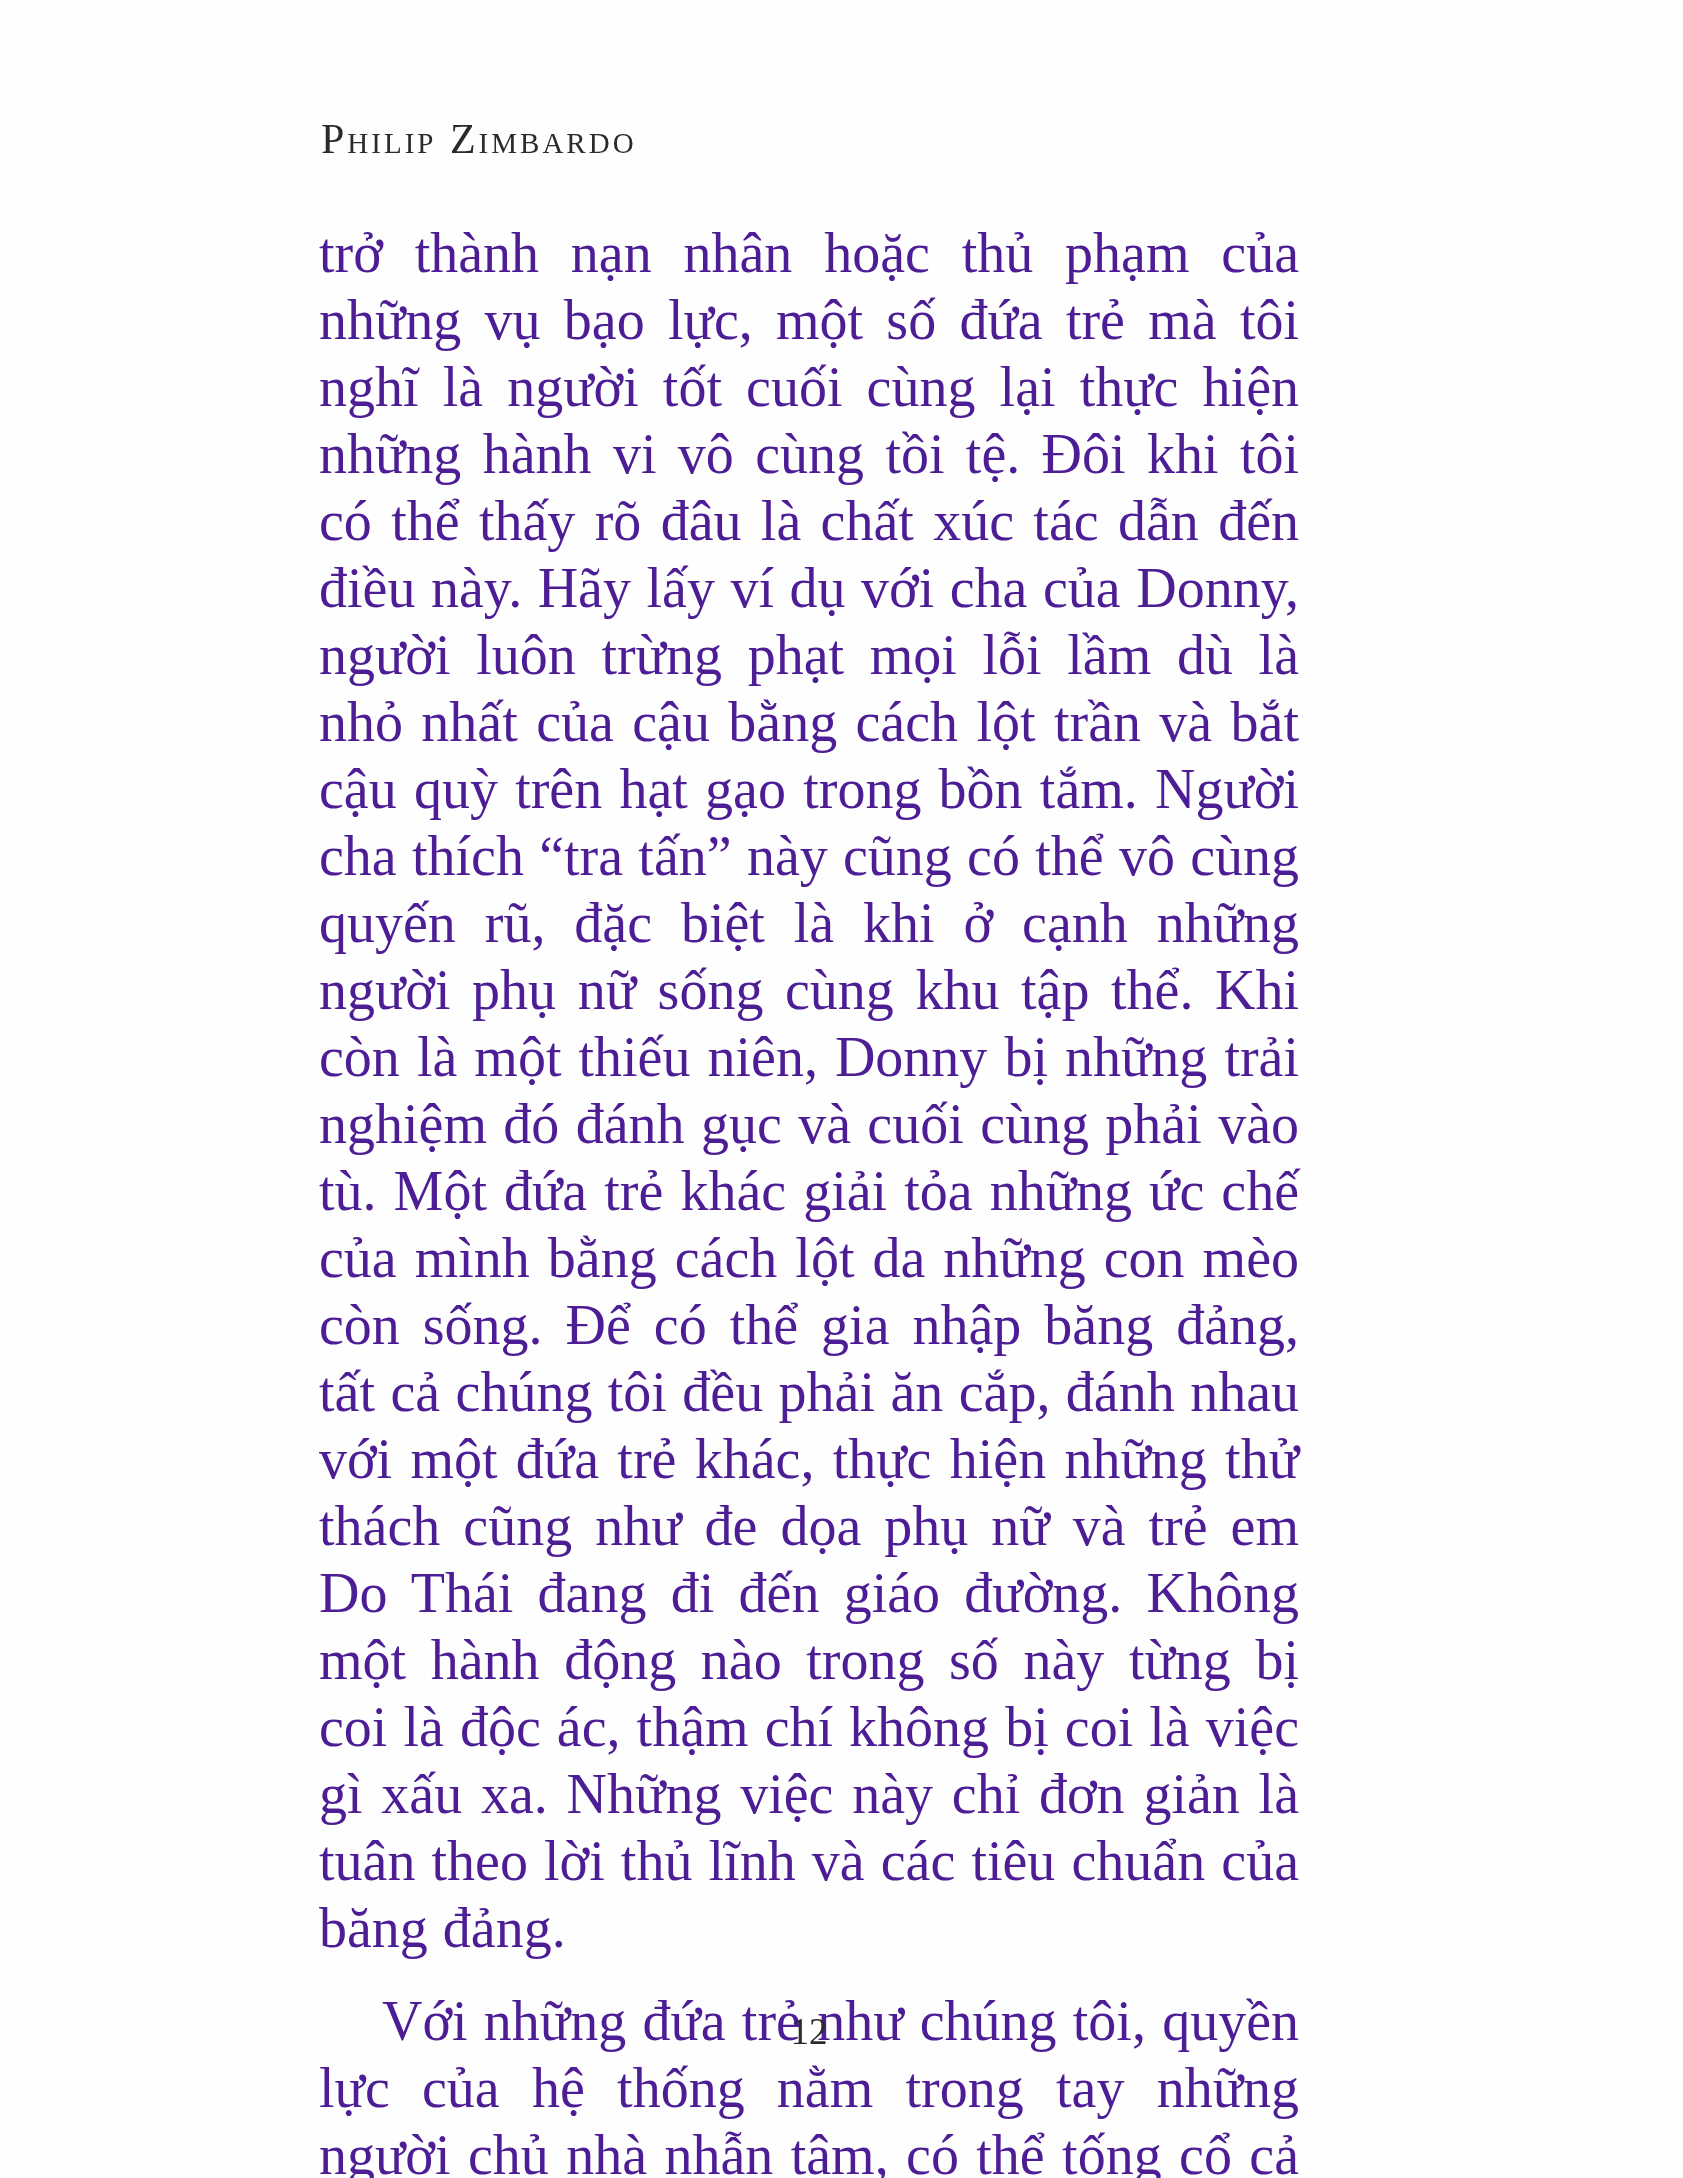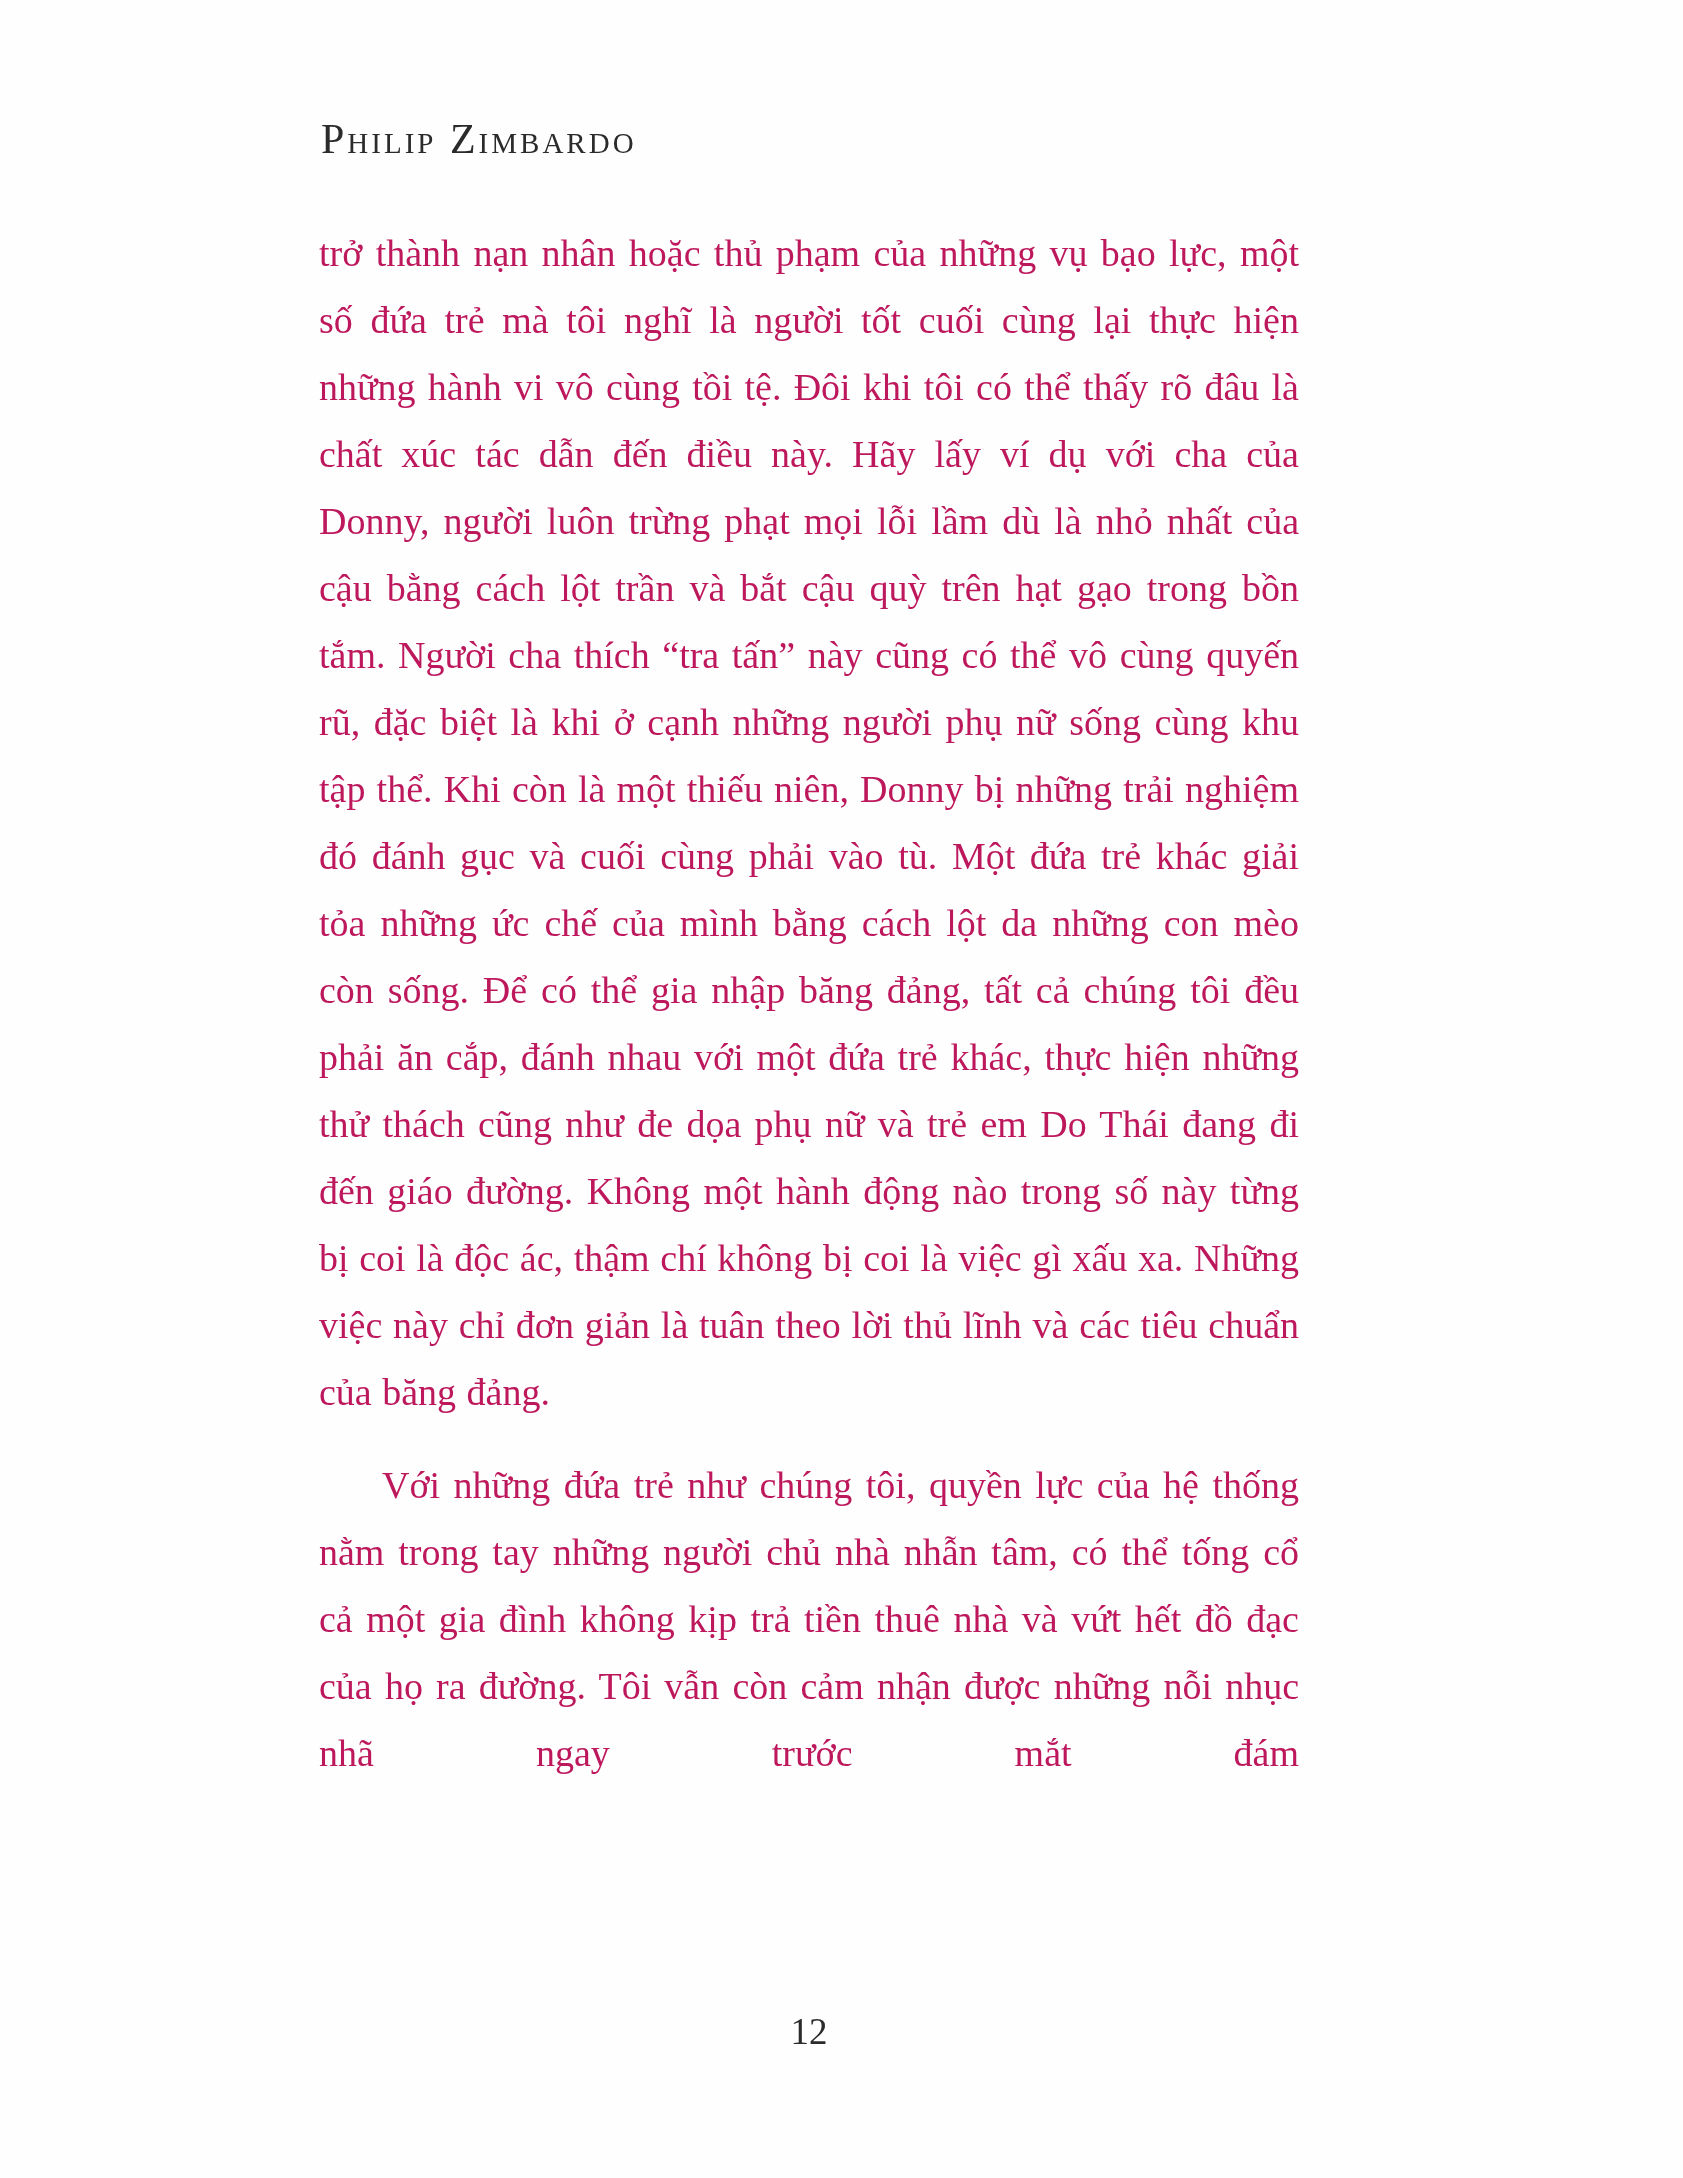--- a/index.html
+++ b/index.html
@@ -26,25 +26,25 @@
       color: #2b2b2b;
     }
     .text-block {
       position: absolute;
       top: 220px;
       left: 319px;
       width: 980px;
     }
     .text-block p {
       margin: 0;
-      font-size: 38px;
+      font-size: 56px;
       line-height: 67px;
       text-align: justify;
       word-spacing: 1px;
-      color: #be185d;
+      color: #4c1d95;
     }
     .text-block p.para-first {
       text-indent: 0;
     }
     .text-block p.para-indent {
       margin-top: 26px;
       text-indent: 63px;
       
       text-align-last: justify;
     }

